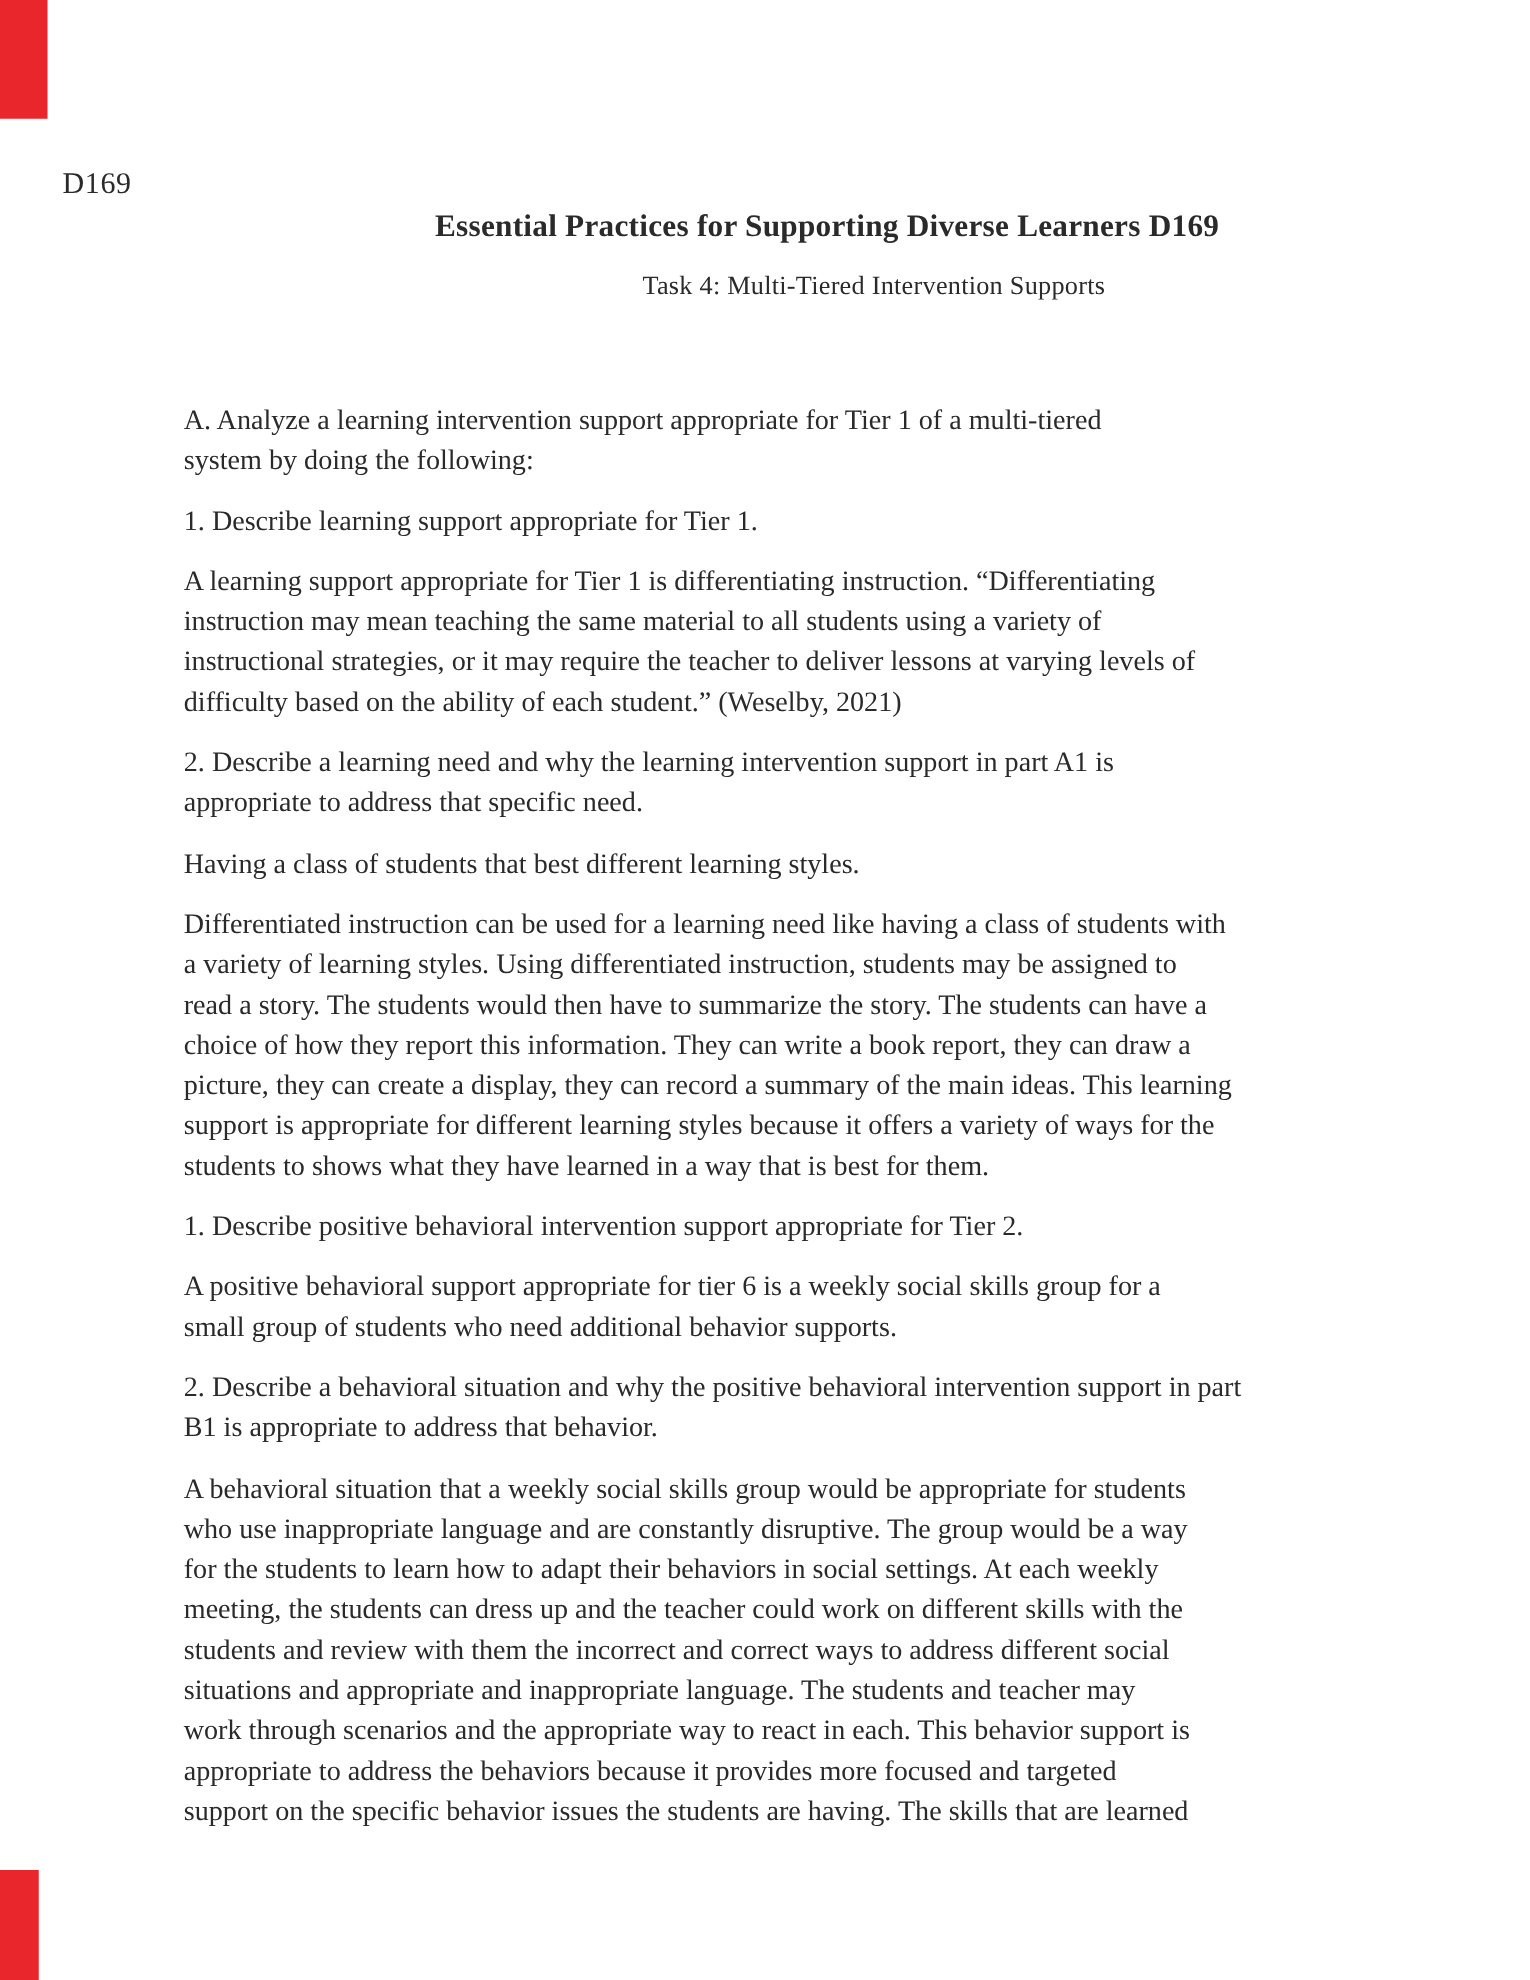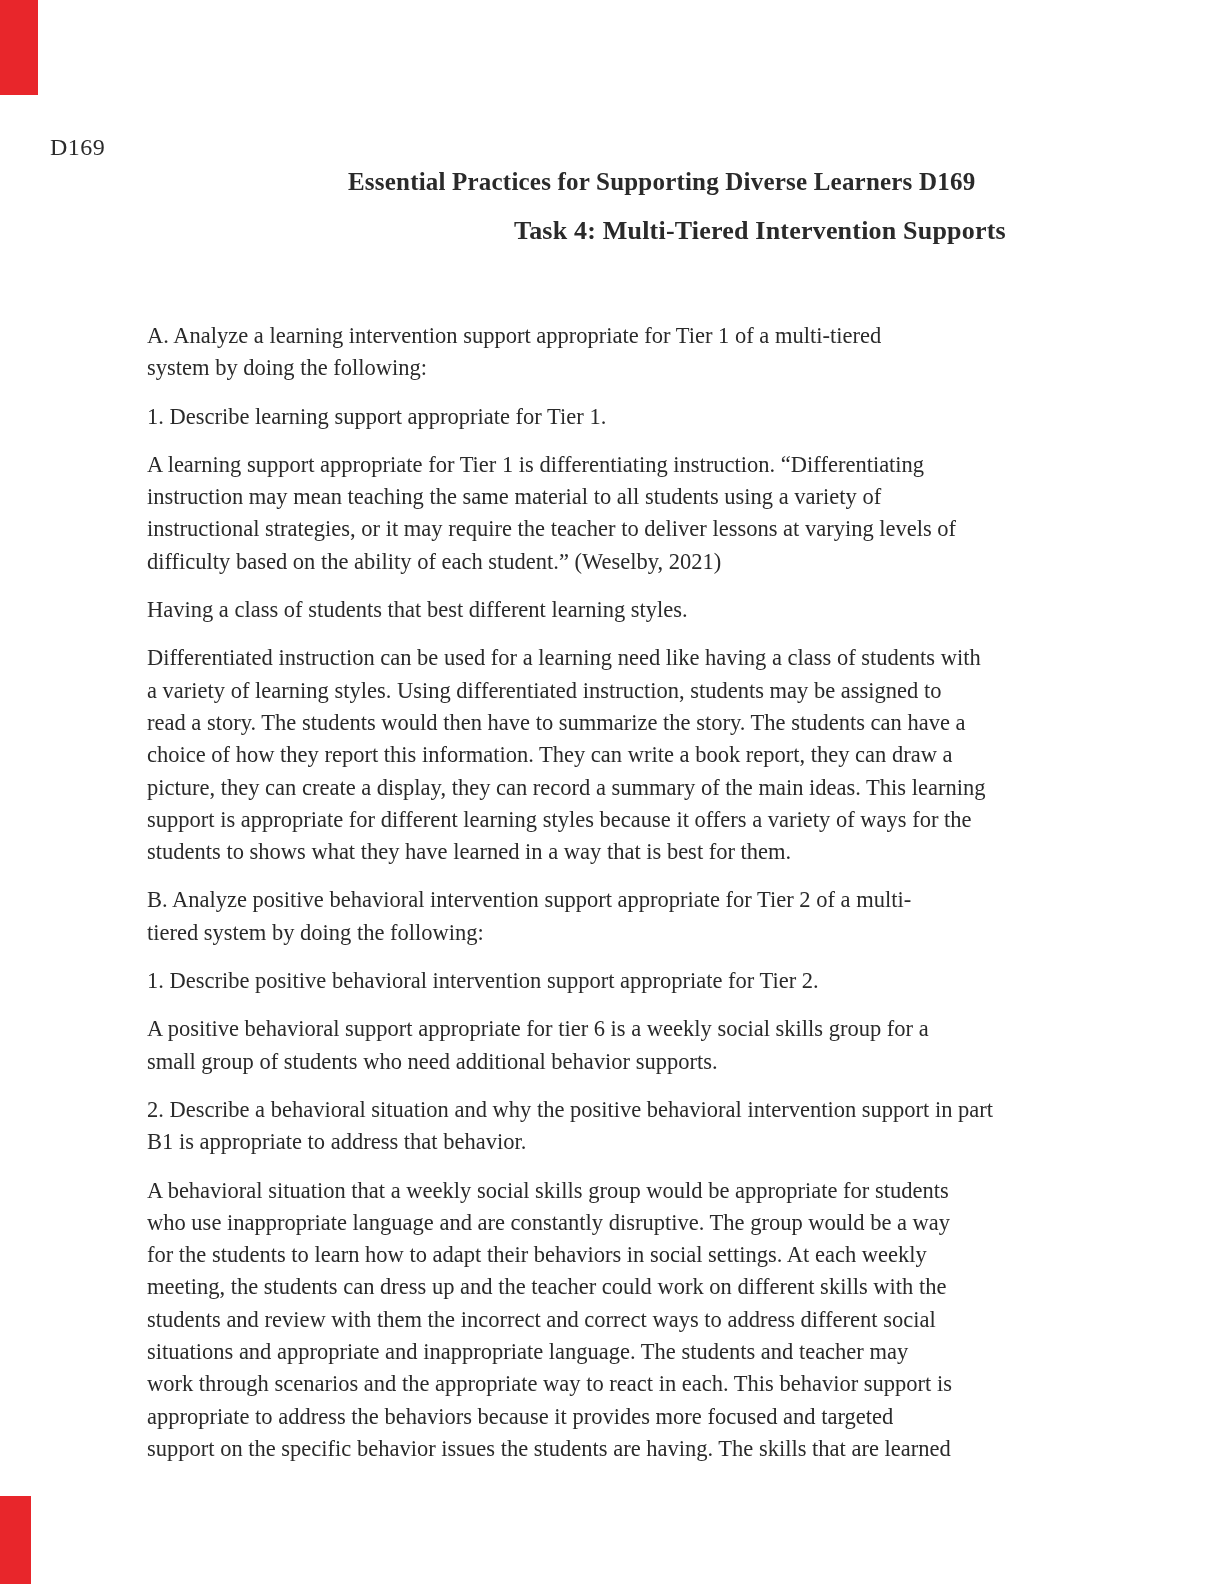--- a/index.html
+++ b/index.html
@@ -29,22 +29,22 @@
     top: 168px;
     font-size: 25px;
     font-weight: bold;
     letter-spacing: 0.2px;
     white-space: nowrap;
   }
   .doc-subtitle {
     position: absolute;
     left: 514px;
     top: 216px;
-    font-size: 26px;
-    font-weight: bold;
+    font-size: 21px;
+    font-weight: normal;
     letter-spacing: 0.2px;
     white-space: nowrap;
     text-align: right;
   }
   .doc-body {
     position: absolute;
     left: 147px;
     top: 320px;
     width: 1078px;
     font-size: 22.5px;
@@ -87,30 +87,30 @@
   <div class="doc-subtitle">Task 4: Multi-Tiered Intervention Supports</div>
 
   <div class="doc-body">
     <p>A. Analyze a learning intervention support appropriate for Tier 1 of a multi-tiered
 system by doing the following:</p>
     <p>1. Describe learning support appropriate for Tier 1.</p>
     <p>A learning support appropriate for Tier 1 is differentiating instruction.  “Differentiating
 instruction may mean teaching the same material to all students using a variety of
 instructional strategies, or it may require the teacher to deliver lessons at varying levels of
 difficulty based on the ability of each student.” (Weselby, 2021)</p>
+    <p>2. Describe a learning need and why the learning intervention support in part A1 is
+appropriate to address that specific need.</p>
     <p>Having a class of students that best different learning styles.</p>
     <p>Differentiated instruction can be used for a learning need like having a class of students with
 a variety of learning styles.  Using differentiated instruction, students may be assigned to
 read a story. The students would then have to summarize the story. The students can have a
 choice of how they report this information. They can write a book report, they can draw a
 picture, they can create a display, they can record a summary of the main ideas. This learning
 support is appropriate for different learning styles because it offers a variety of ways for the
 students to shows what they have learned in a way that is best for them.</p>
-    <p>B. Analyze positive behavioral intervention support appropriate for Tier 2 of a multi-
-tiered system by doing the following:</p>
     <p>1. Describe positive behavioral intervention support appropriate for Tier 2.</p>
     <p>A positive behavioral support appropriate for tier 6 is a weekly social skills group for a
 small group of students who need additional behavior supports.</p>
     <p>2. Describe a behavioral situation and why the positive behavioral intervention support in part
 B1 is appropriate to address that behavior.</p>
     <p>A behavioral situation that a weekly social skills group would be appropriate for students
 who use inappropriate language and are constantly disruptive. The group would be a way
 for the students to learn how to adapt their behaviors in social settings. At each weekly
 meeting, the students can dress up and the teacher could work on different skills with the
 students and review with them the incorrect and correct ways to address different social

